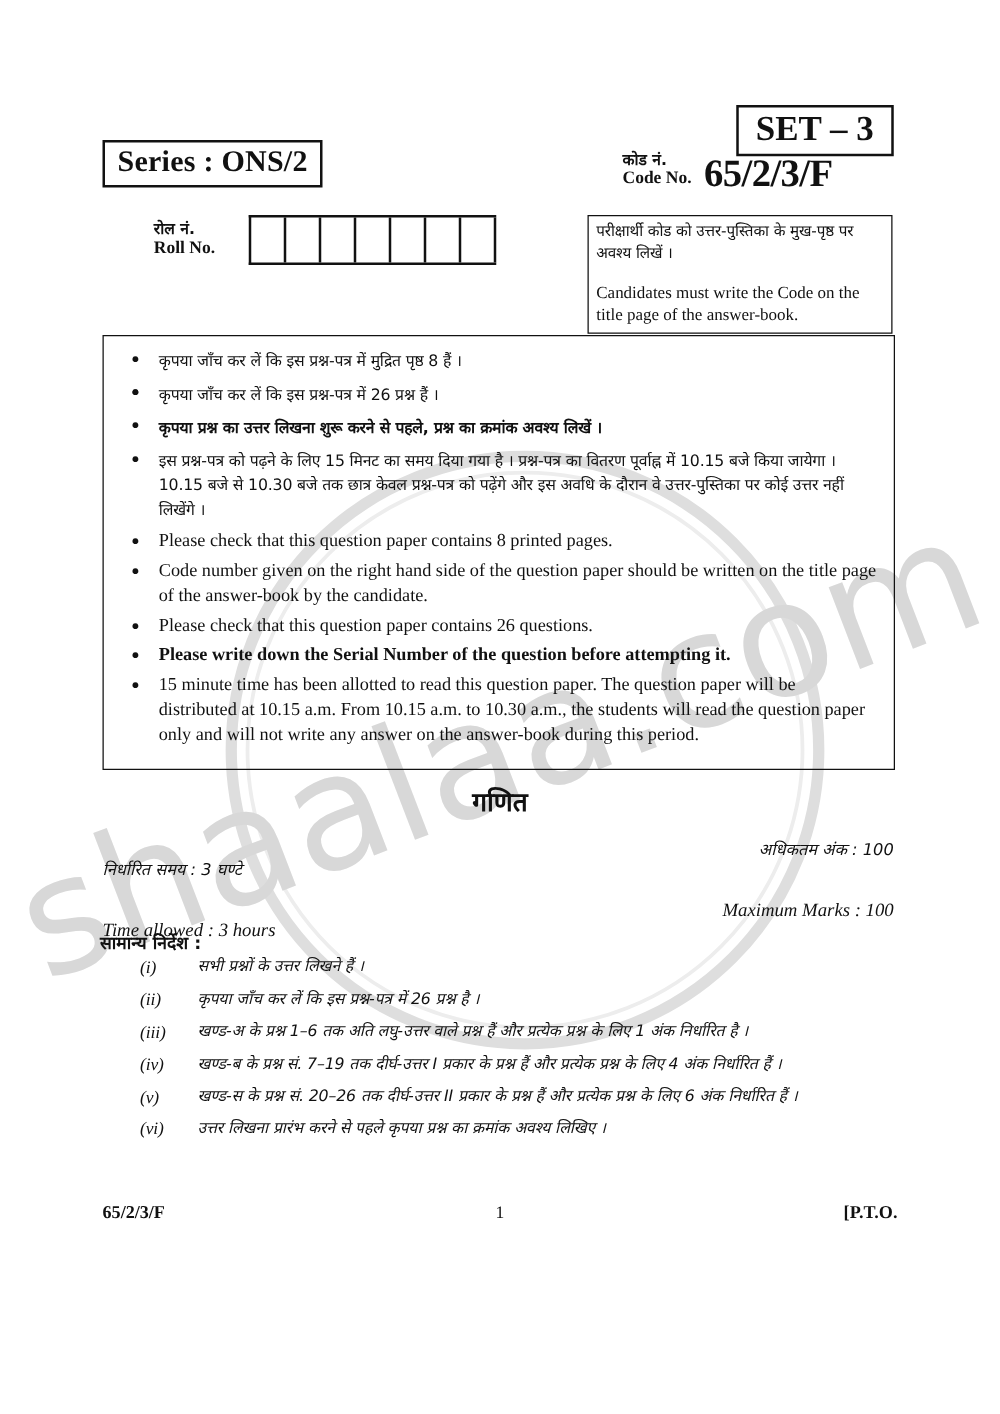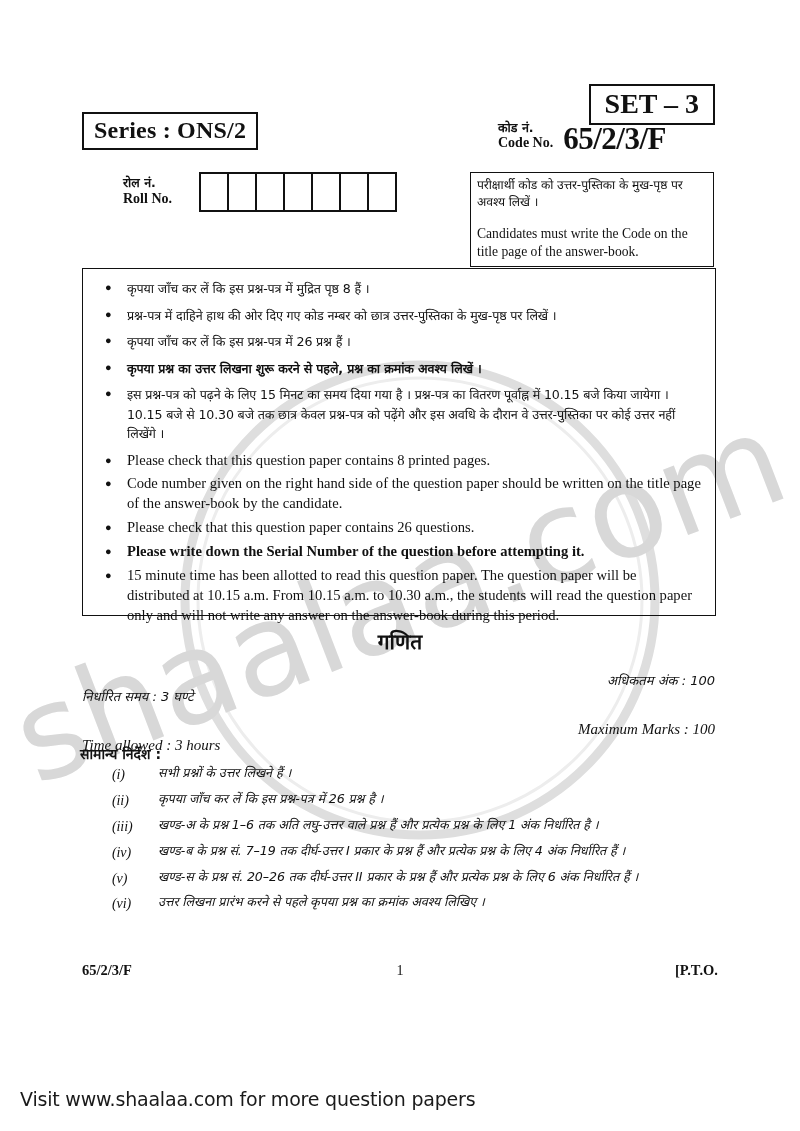--- a/index.html
+++ b/index.html
@@ -336,21 +336,21 @@
   </div>
 
   <div class="code-note">
     <div class="hi">परीक्षार्थी कोड को उत्तर-पुस्तिका के मुख-पृष्ठ पर अवश्य लिखें ।</div>
     <div class="en">Candidates must write the Code on the title page of the answer-book.</div>
   </div>
 
   <div class="instr-box">
     <ul class="instr-list" id="instr-list">
         <li><span class="bullet">●</span><span class="instr-hi">कृपया जाँच कर लें कि इस प्रश्न-पत्र में मुद्रित पृष्ठ 8 हैं ।</span></li>
-        <li><span class="bullet">●</span><span class="instr-hi">प्रश्न-पत्र में दाहिने हाथ की ओर दिए गए कोड नम्बर को छात्र उत्तर-पुस्तिका के मुख-पृष्ठ पर लिखें ।</span></li>
+        <li><span class="bullet">●</span></li>
         <li><span class="bullet">●</span><span class="instr-hi">कृपया जाँच कर लें कि इस प्रश्न-पत्र में 26 प्रश्न हैं ।</span></li>
         <li><span class="bullet">●</span><span class="instr-hi bold">कृपया प्रश्न का उत्तर लिखना शुरू करने से पहले, प्रश्न का क्रमांक अवश्य लिखें ।</span></li>
         <li><span class="bullet">●</span><span class="instr-hi">इस प्रश्न-पत्र को पढ़ने के लिए 15 मिनट का समय दिया गया है । प्रश्न-पत्र का वितरण पूर्वाह्न में 10.15 बजे किया जायेगा । 10.15 बजे से 10.30 बजे तक छात्र केवल प्रश्न-पत्र को पढ़ेंगे और इस अवधि के दौरान वे उत्तर-पुस्तिका पर कोई उत्तर नहीं लिखेंगे ।</span></li>
         <li class="en-item"><span class="bullet">●</span><span class="instr-en">Please check that this question paper contains 8 printed pages.</span></li>
         <li class="en-item"><span class="bullet">●</span><span class="instr-en">Code number given on the right hand side of the question paper should be written on the title page of the answer-book by the candidate.</span></li>
         <li class="en-item"><span class="bullet">●</span><span class="instr-en">Please check that this question paper contains 26 questions.</span></li>
         <li class="en-item"><span class="bullet">●</span><span class="instr-en bold">Please write down the Serial Number of the question before attempting it.</span></li>
         <li class="en-item"><span class="bullet">●</span><span class="instr-en">15 minute time has been allotted to read this question paper. The question paper will be distributed at 10.15 a.m. From 10.15 a.m. to 10.30 a.m., the students will read the question paper only and will not write any answer on the answer-book during this period.</span></li>
       </ul>
   </div>
@@ -375,15 +375,14 @@
       <div class="gen-item"><span class="rn">(v)</span><span>खण्ड-स के प्रश्न सं. 20–26 तक दीर्घ-उत्तर II प्रकार के प्रश्न हैं और प्रत्येक प्रश्न के लिए 6 अंक निर्धारित हैं ।</span></div>
       <div class="gen-item"><span class="rn">(vi)</span><span>उत्तर लिखना प्रारंभ करने से पहले कृपया प्रश्न का क्रमांक अवश्य लिखिए ।</span></div>
     </div>
 
   <div class="footer">
     <div class="f-left">65/2/3/F</div>
     <div class="f-center">1</div>
     <div class="f-right">[P.T.O.</div>
   </div>
 
-  <div class="banner">Visit www.shaalaa.com for more question papers</div>
 
 </div>
 
 </body></html>

